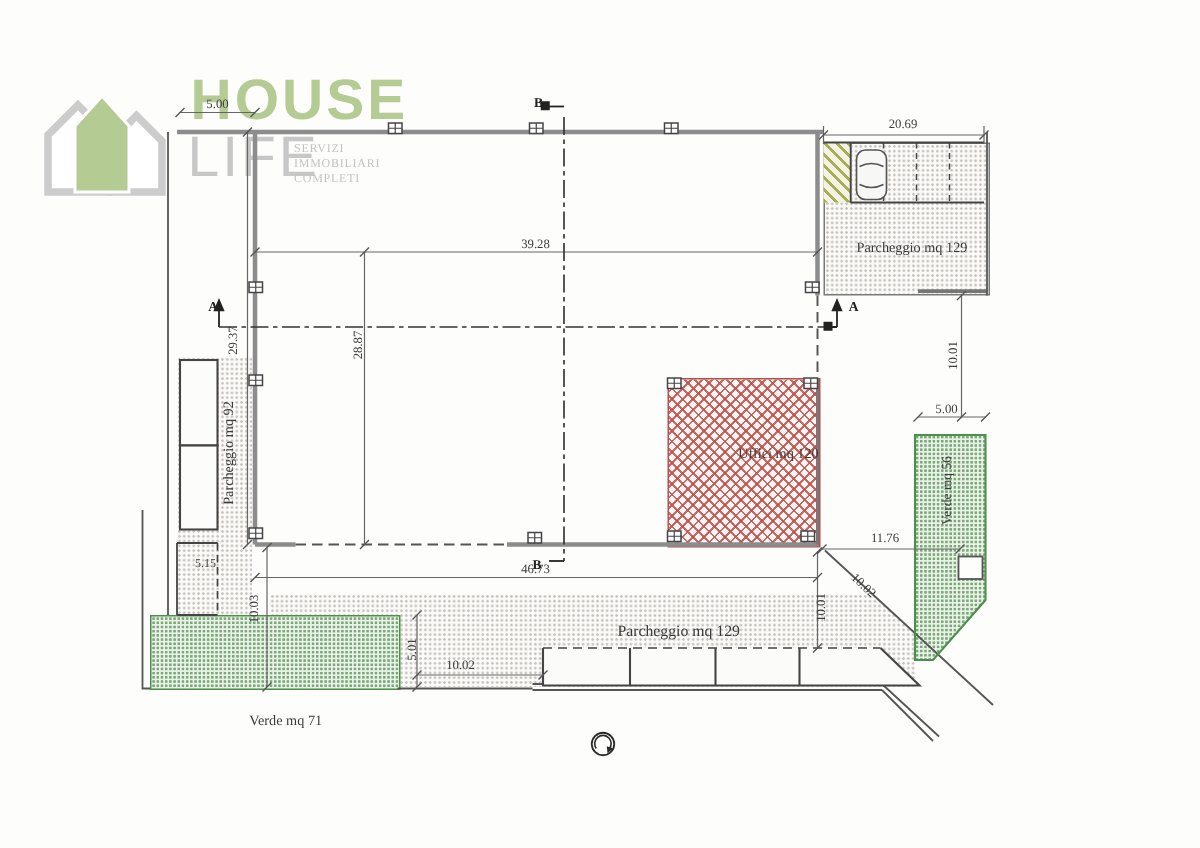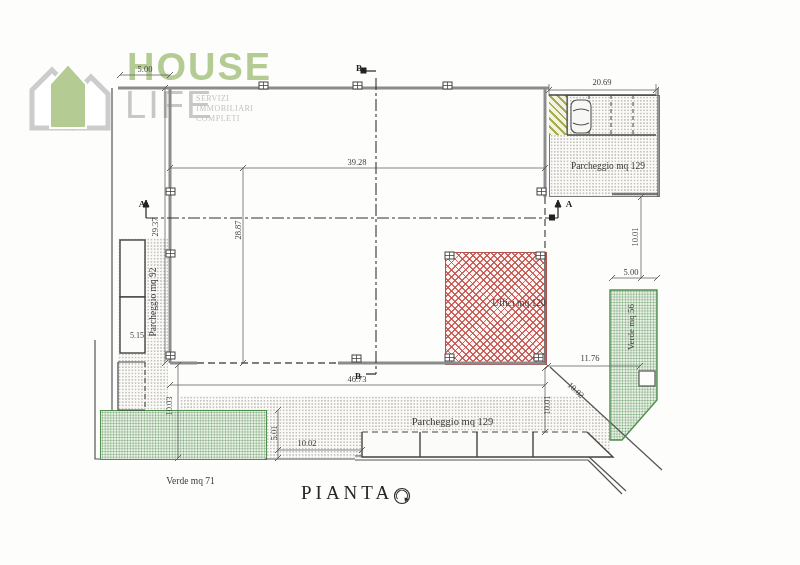--- a/index.html
+++ b/index.html
@@ -197,34 +197,33 @@
   <div class="lbl" style="left:562px;top:76px;width:80px;">20.69</div>
   <div class="lbl rot" style="left:612px;top:231px;width:46px;">10.01</div>
   <div class="lbl" style="left:601px;top:266px;width:60px;">5.00</div>
   <div class="lbl" style="left:550px;top:352px;width:80px;">11.76</div>
   <div class="lbl diag" style="left:553px;top:384px;width:46px;">10.02</div>
   <div class="lbl rot" style="left:524px;top:399px;width:46px;">10.01</div>
   <div class="lbl" style="left:297px;top:373px;width:120px;">46.73</div>
   <div class="lbl rot" style="left:146px;top:400px;width:46px;">10.03</div>
   <div class="lbl rot" style="left:251px;top:427px;width:46px;">5.01</div>
   <div class="lbl" style="left:277px;top:437px;width:60px;">10.02</div>
-  <div class="lbl" style="left:114px;top:330px;width:46px;font-size:8px;font-family:Liberation Serif, serif;">5.15</div>
+  <div class="lbl" style="left:114px;top:370px;width:46px;font-size:8px;font-family:Liberation Serif, serif;">5.15</div>
 
   <div class="lbl area-lbl" style="left:445px;top:297px;width:100px;margin-left:24px;">Uffici mq 120</div>
   <div class="lbl area-lbl rot" style="left:101px;top:296px;width:104px;">Parcheggio mq 92</div>
   <div class="lbl area-lbl" style="left:548px;top:160px;width:120px;">Parcheggio mq 129</div>
   <div class="lbl area-lbl big-lbl" style="left:380px;top:416px;width:145px;">Parcheggio mq 129</div>
   <div class="lbl area-lbl" style="left:128px;top:427px;width:125px;margin-top:48px;">Verde mq 71</div>
   <div class="lbl rot" style="left:578px;top:321px;width:106px;font-size:9px;">Verde mq 56</div>
 
   <div class="lbl sec" style="left:135px;top:198px;width:14px;">A</div>
   <div class="lbl sec" style="left:562px;top:198px;width:14px;">A</div>
   <div class="lbl sec" style="left:353px;top:62px;width:12px;">B</div>
   <div class="lbl sec" style="left:352px;top:370px;width:12px;">B</div>
 
-  <div class="pianta">PIANTA</div>
   <svg style="position:absolute;left:392px;top:486px;" width="20" height="20" viewBox="0 0 20 20">
     <circle cx="10" cy="10" r="7.5" fill="none" stroke="#2a2a2a" stroke-width="1.2"></circle>
     <path d="M5.5 13 A5.5 5.5 0 1 1 14 13.5" fill="none" stroke="#2a2a2a" stroke-width="1.1"></path>
     <polygon points="13,16 17,13 12.5,11.5" fill="#2a2a2a"></polygon>
   </svg>
 
 </div>
 
 </body></html>

